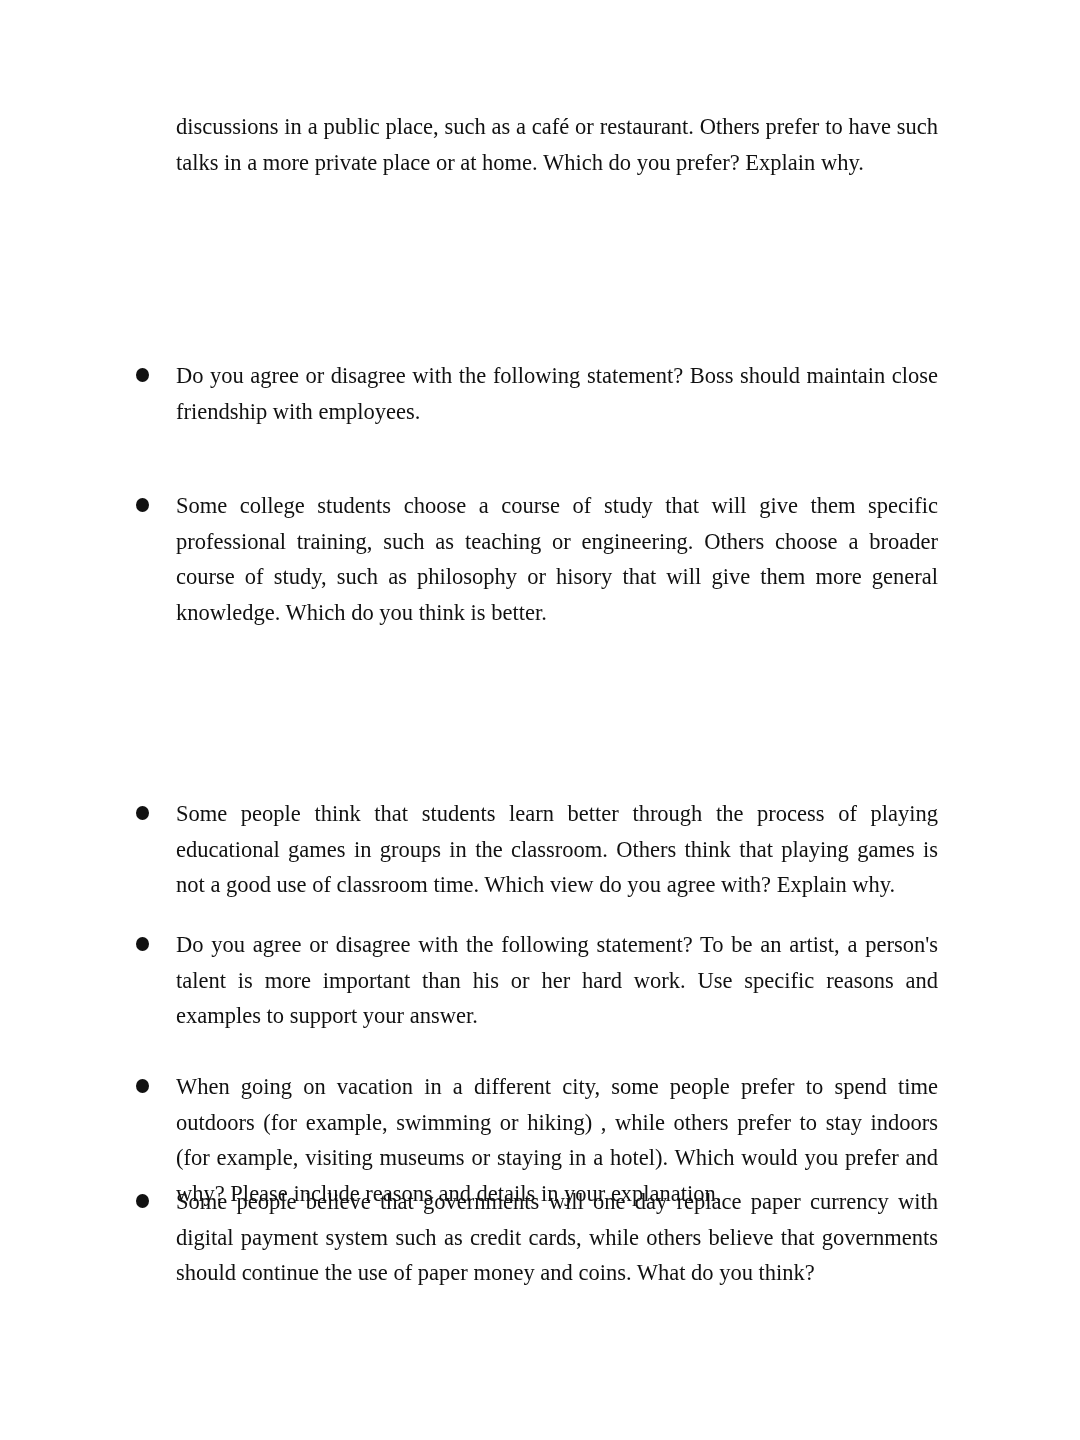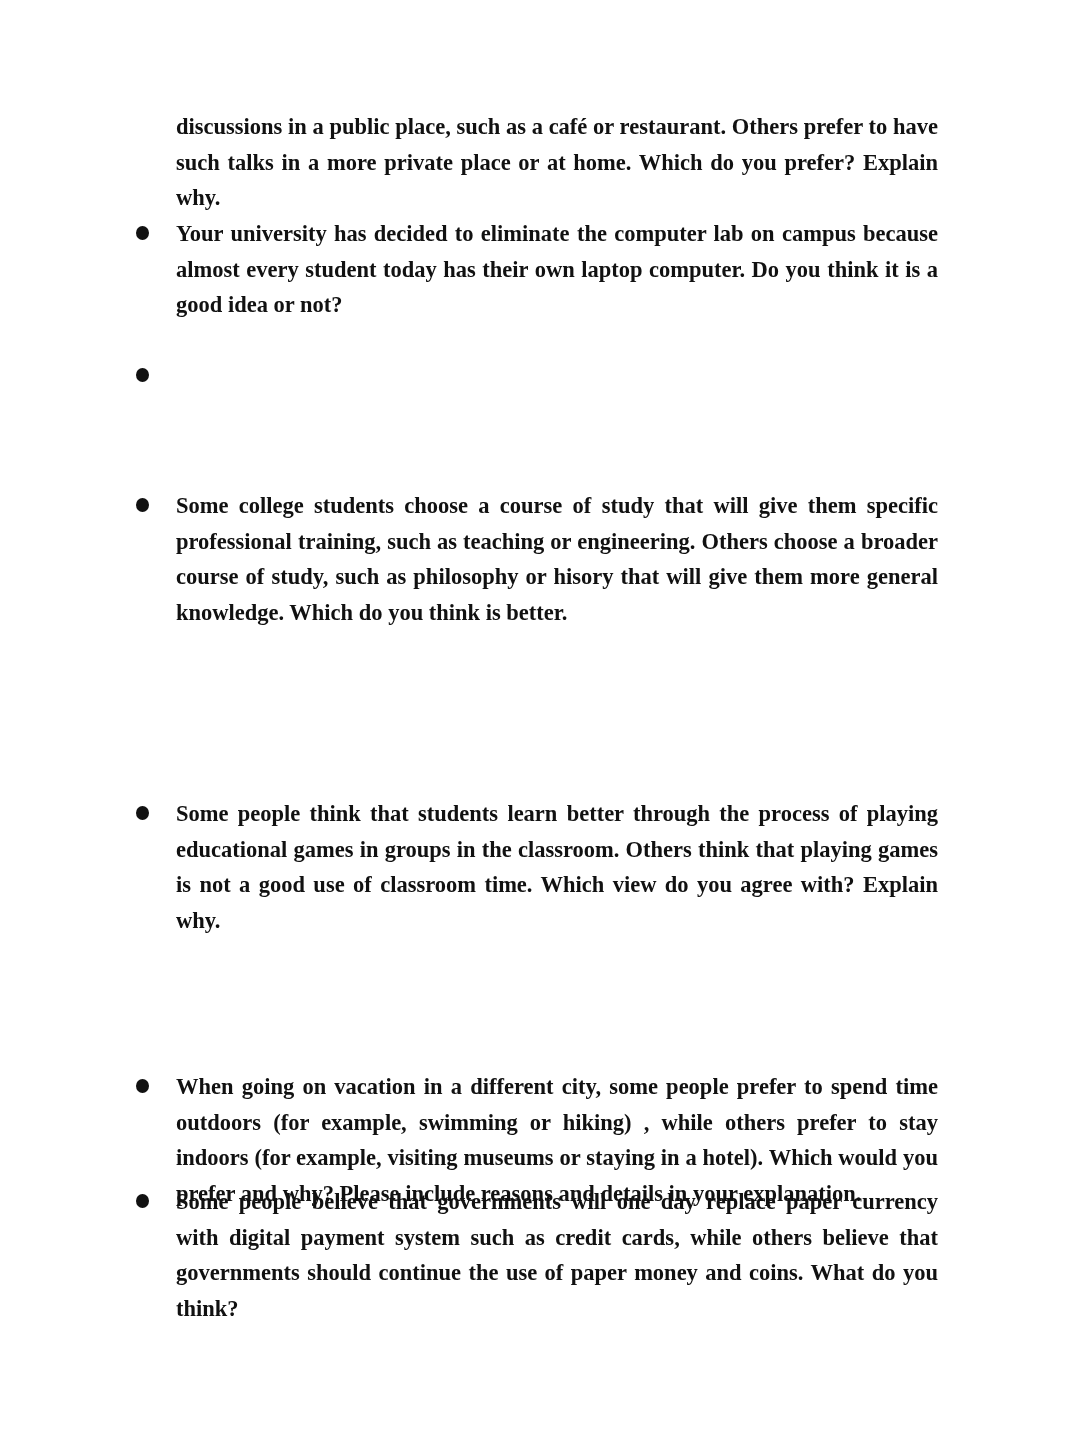--- a/index.html
+++ b/index.html
@@ -1,48 +1,49 @@
 <!DOCTYPE html>
 <html><head>
 <meta charset="utf-8">
 <style>
   html, body { margin:0; padding:0; background:#ffffff; }
   body { width:1080px; height:1440px; position:relative; overflow:hidden;
          font-family:"Liberation Serif","DejaVu Serif",serif; color:#111; }
-  .page { position:absolute; left:0; top:0; width:1080px; height:1440px;font-weight:bold; }
+  .page { position:absolute; left:0; top:0; width:1080px; height:1440px; }
   .item { position:absolute; left:176px; width:762px; font-size:22.5px; line-height:35.6px;
           text-align:justify; text-align-last:left; }
   .bullet { position:absolute; left:-40px; top:10px; width:13px; height:14px; border-radius:50%; background:#111; }
 </style>
 </head>
 <body>
 
 <div class="page">
   <div class="item" style="top:109px">discussions in a public place, such as a café or restaurant. Others prefer to have such talks in a more private place or at home. Which do you prefer? Explain why.</div>
 
-  <div class="item" style="top:216px">
-    <span class="bullet"></span>
-    <span>Your university has decided to eliminate the computer lab on campus because almost every student today has their own laptop computer. Do you think it is a good idea or not?</span>
-  </div>
 
   <div class="item" style="top:358px">
     <span class="bullet"></span>
+    <span>Do you agree or disagree with the following statement? Boss should maintain close friendship with employees.</span>
   </div>
 
   <div class="item" style="top:488px">
     <span class="bullet"></span>
     <span>Some college students choose a course of study that will give them specific professional training, such as teaching or engineering. Others choose a broader course of study, such as philosophy or hisory that will give them more general knowledge. Which do you think is better.</span>
   </div>
 
 
   <div class="item" style="top:796px">
     <span class="bullet"></span>
     <span>Some people think that students learn better through the process of playing educational games in groups in the classroom. Others think that playing games is not a good use of classroom time. Which view do you agree with? Explain why.</span>
   </div>
 
+  <div class="item" style="top:927px">
+    <span class="bullet"></span>
+    <span>Do you agree or disagree with the following statement? To be an artist, a person's talent is more important than his or her hard work. Use specific reasons and examples to support your answer.</span>
+  </div>
 
   <div class="item" style="top:1069px">
     <span class="bullet"></span>
     <span>When going on vacation in a different city, some people prefer to spend time outdoors (for example, swimming or hiking) , while others prefer to stay indoors (for example, visiting museums or staying in a hotel). Which would you prefer and why? Please include reasons and details in your explanation.</span>
   </div>
 
   <div class="item" style="top:1184px">
     <span class="bullet"></span>
     <span>Some people believe that governments will one day replace paper currency with digital payment system such as credit cards, while others believe that governments should continue the use of paper money and coins. What do you think?</span>
   </div>

